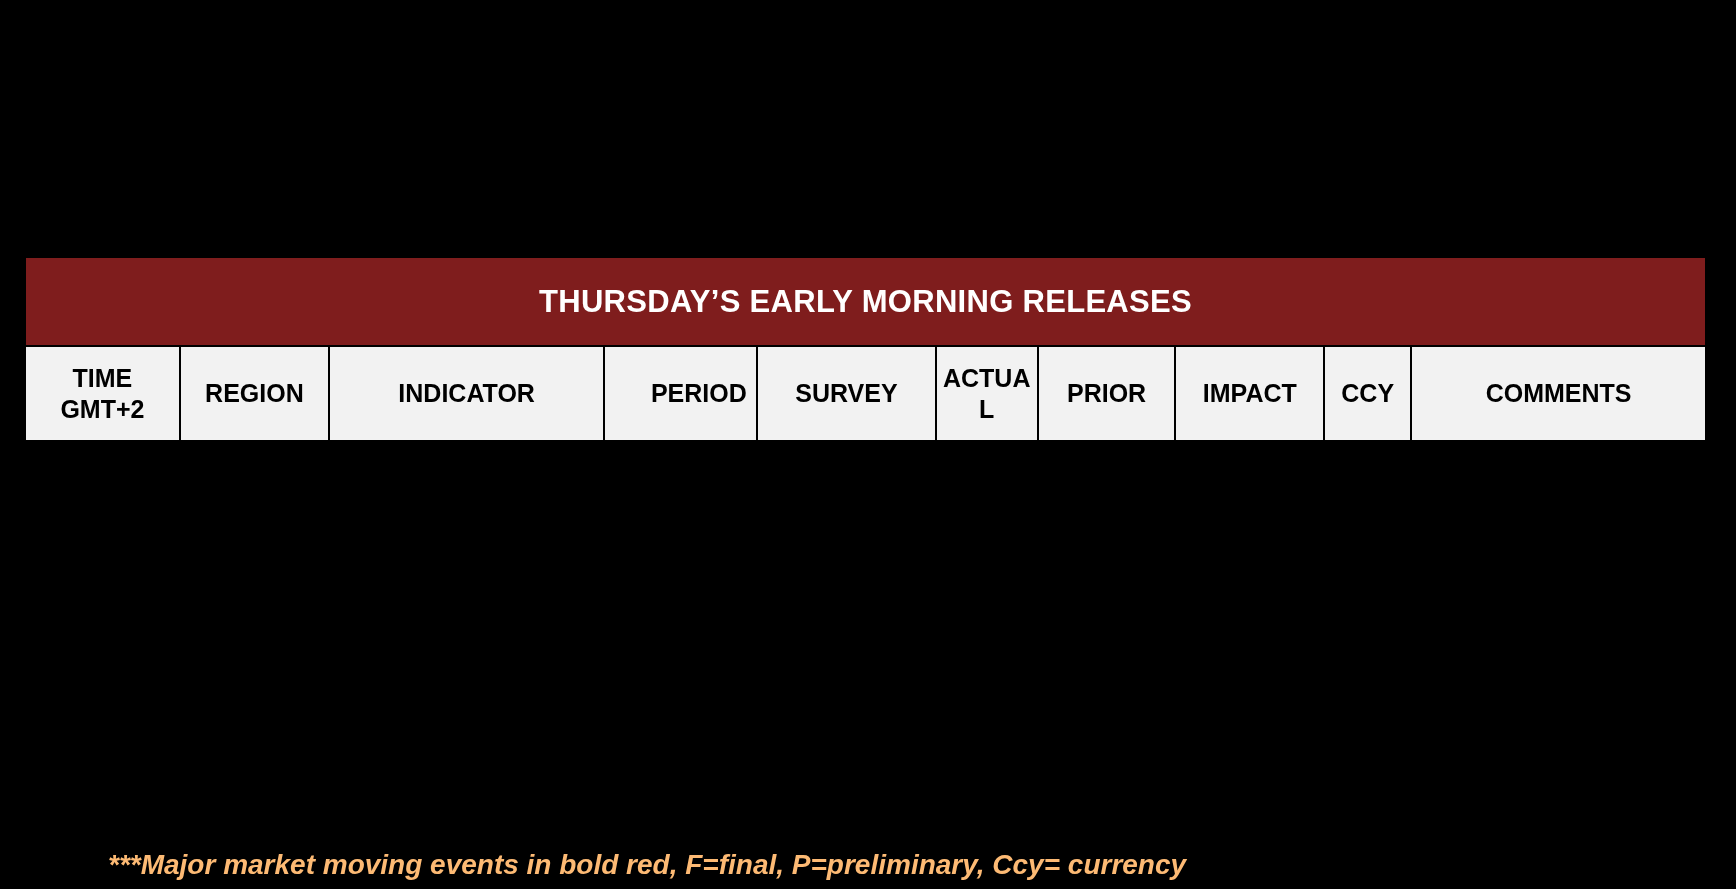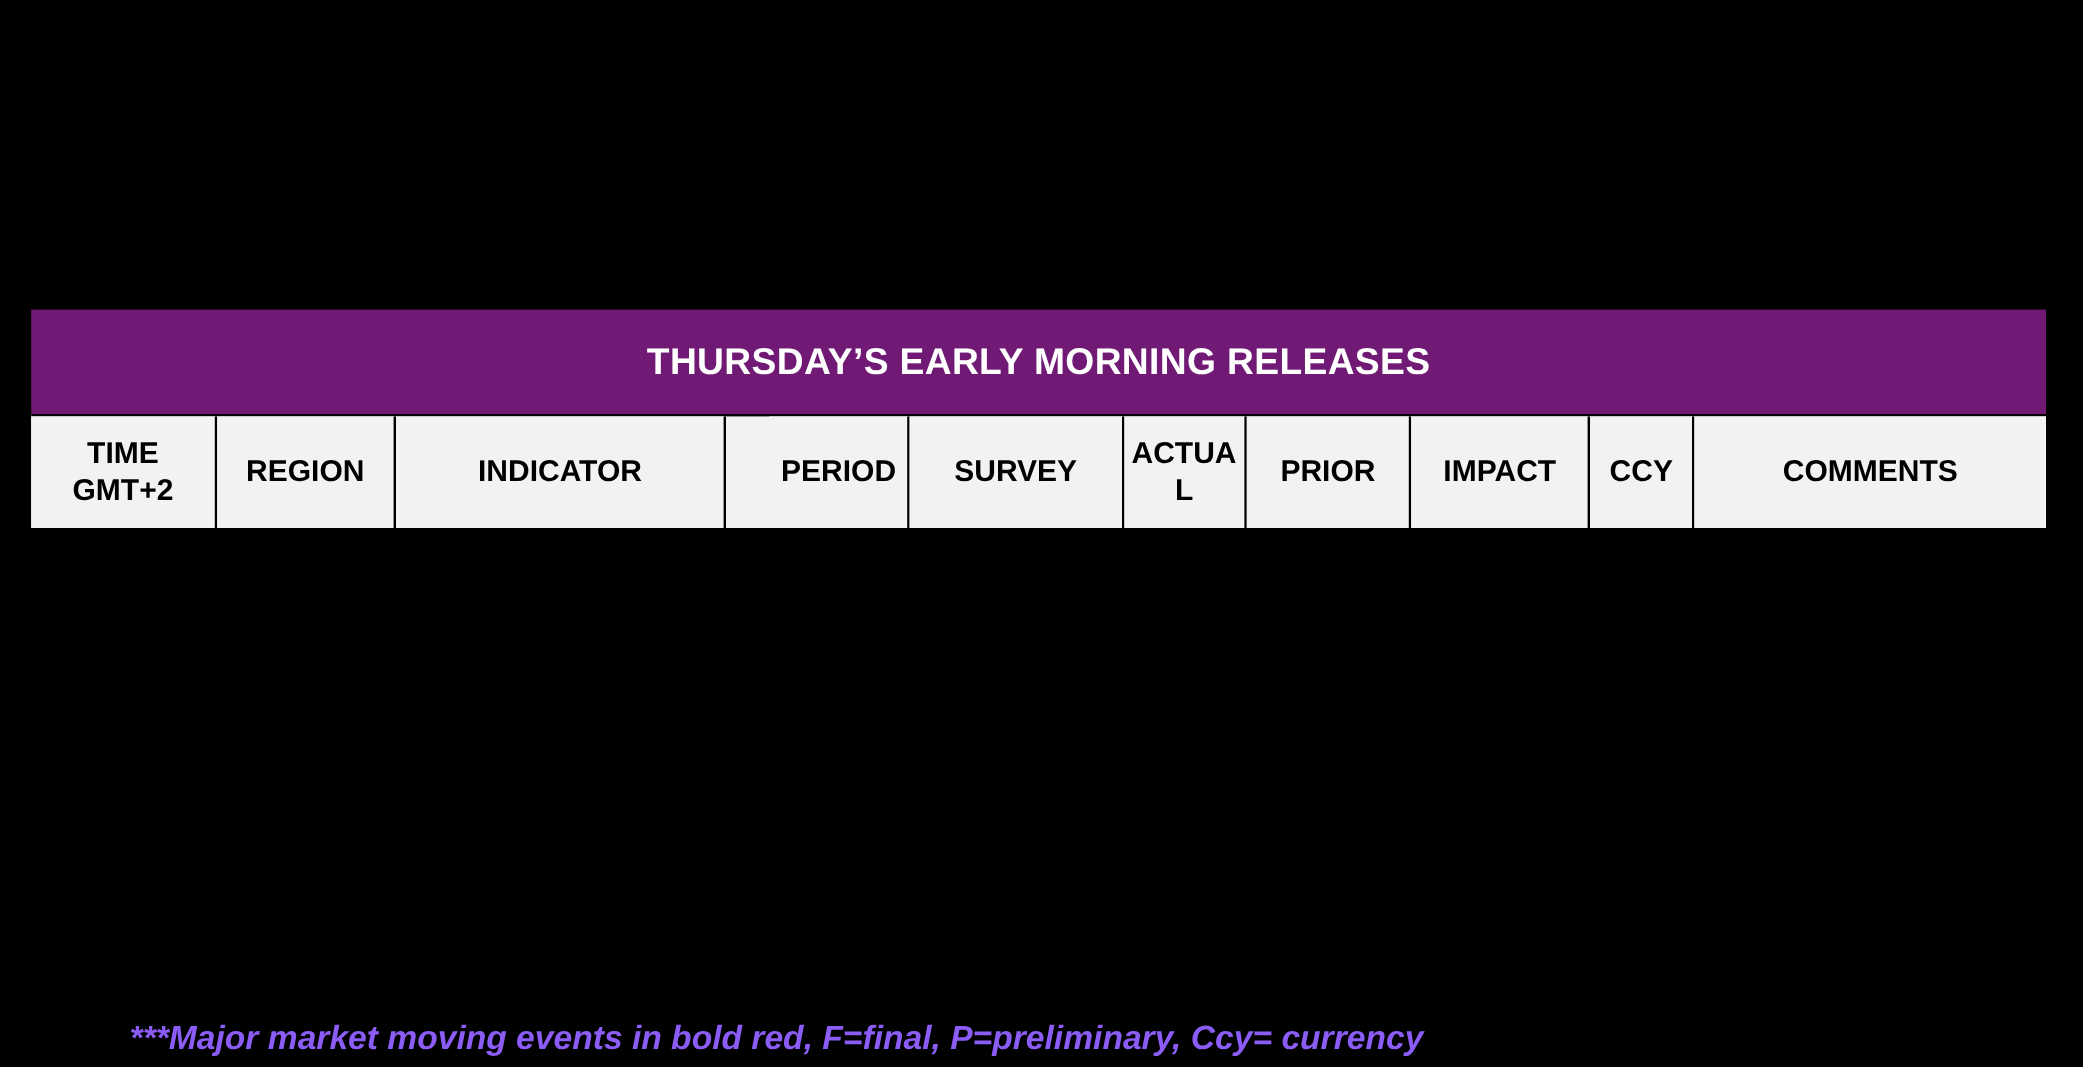--- a/index.html
+++ b/index.html
@@ -19,21 +19,21 @@
   #calendar-table {
     position: absolute;
     left: 26px;
     top: 258px;
     width: 1679px;
     box-sizing: border-box;
   }
 
   
   .banner {
-    background: #701a75;
+    background: #7f1d1d;
     height: 87px;
     display: flex;
     align-items: center;
     justify-content: center;
     box-sizing: border-box;
   }
   .banner-title {
     color: #FFFFFF;
     font-size: 31px;
     font-weight: bold;
@@ -89,21 +89,21 @@
   .col-period .hcell-label,
   .col-actual .hcell-label {
     word-break: break-all;
   }
 
   
   #footer-note {
     position: absolute;
     left: 108px;
     top: 848px;
-    color: #8b5cf6;
+    color: #fdba74;
     font-size: 28px;
     font-weight: bold;
     font-style: italic;
     white-space: nowrap;
     line-height: 1.2;
   }
 </style>
 </head>
 <body>
 

